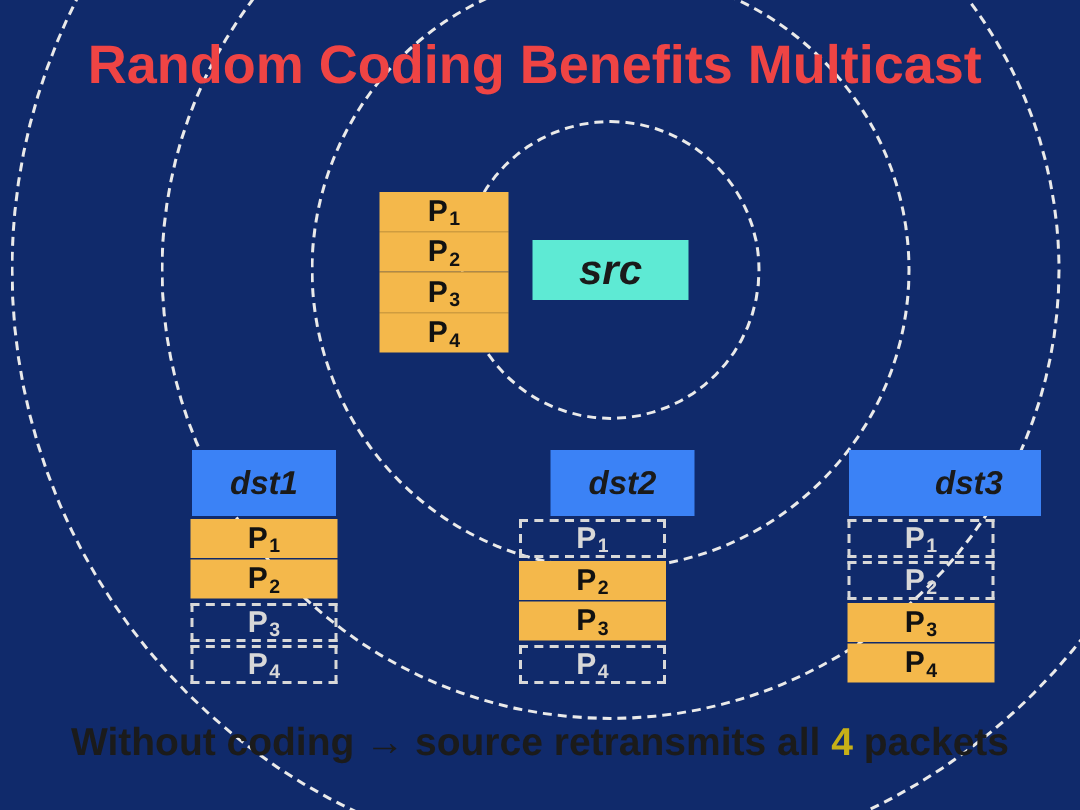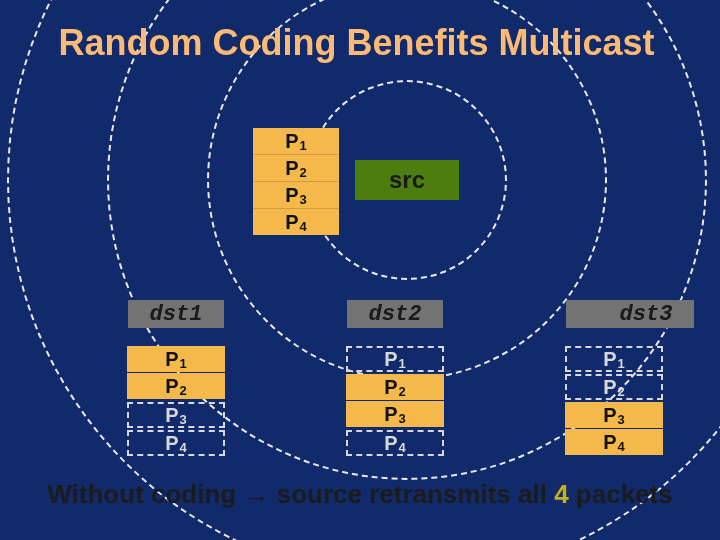--- a/index.html
+++ b/index.html
@@ -18,40 +18,41 @@
     background: #102a6b; 
   }
   .title {
     position: absolute;
     top: 22px;
     left: 0;
     width: 713px;
     text-align: center;
     font-size: 36px;
     font-weight: 700;
-    color: #fdba74;
+    color: #ef4444;
   }
   .circle {
     position: absolute;
     border: 2px dashed #eaeaea;
     border-radius: 50%;
     box-sizing: border-box;
   }
   
   .src {
     position: absolute;
     left: 355px;
     top: 160px;
     width: 104px;
     height: 40px;
-    background: #4d7c0f;
+    background: #5eead4;
     display: flex;
     align-items: center;
     justify-content: center;
-    font-size: 24px;
+    font-size: 28px;
+    font-style: italic;
     font-weight: 700;
   }
   
   .pkt-stack {
     position: absolute;
     display: flex;
     flex-direction: column;
   }
   .pkt {
     width: 86px;
@@ -65,29 +66,28 @@
     justify-content: center;
     border-top: 1px solid rgba(0,0,0,0.15);
   }
   .pkt:first-child { border-top: 0; }
   .pkt .sub { font-size: 13px; position: relative; top: 4px; margin-left: 1px; }
 
   
   .dst-label {
     position: absolute;
     width: 96px;
-    height: 28px;
-    background: #737373;
+    height: 44px;
+    background: #3b82f6;
     display: flex;
     align-items: center;
     justify-content: center;
     font-size: 22px;
     font-style: italic;
     font-weight: 700;
-    font-family: Liberation Mono, monospace;
   }
   
   .dst-pkt {
     position: absolute;
     width: 98px;
     height: 26px;
     display: flex;
     align-items: center;
     justify-content: center;
     font-size: 20px;
@@ -142,21 +142,21 @@
   </div>
 
   <div class="src">src</div>
 
   <div class="dst-label" style="left:128px; top:300px;">dst1</div>
   <div class="dst-pkt rx" style="left:127px; top:346px;">P<span class="sub">1</span></div>
   <div class="dst-pkt rx" style="left:127px; top:373px;">P<span class="sub">2</span></div>
   <div class="dst-pkt miss" style="left:127px; top:402px;">P<span class="sub">3</span></div>
   <div class="dst-pkt miss" style="left:127px; top:430px;">P<span class="sub">4</span></div>
 
-  <div class="dst-label" style="left:347px; top:300px;text-align:right;">dst2</div>
+  <div class="dst-label" style="left:367px; top:300px;text-align:right;">dst2</div>
   <div class="dst-pkt miss" style="left:346px; top:346px;">P<span class="sub">1</span></div>
   <div class="dst-pkt rx" style="left:346px; top:374px;">P<span class="sub">2</span></div>
   <div class="dst-pkt rx" style="left:346px; top:401px;">P<span class="sub">3</span></div>
   <div class="dst-pkt miss" style="left:346px; top:430px;">P<span class="sub">4</span></div>
 
   <div class="dst-label" style="left:566px; top:300px;padding-left:32px;">dst3</div>
   <div class="dst-pkt miss" style="left:565px; top:346px;">P<span class="sub">1</span></div>
   <div class="dst-pkt miss" style="left:565px; top:374px;">P<span class="sub">2</span></div>
   <div class="dst-pkt rx" style="left:565px; top:402px;">P<span class="sub">3</span></div>
   <div class="dst-pkt rx" style="left:565px; top:429px;">P<span class="sub">4</span></div>

